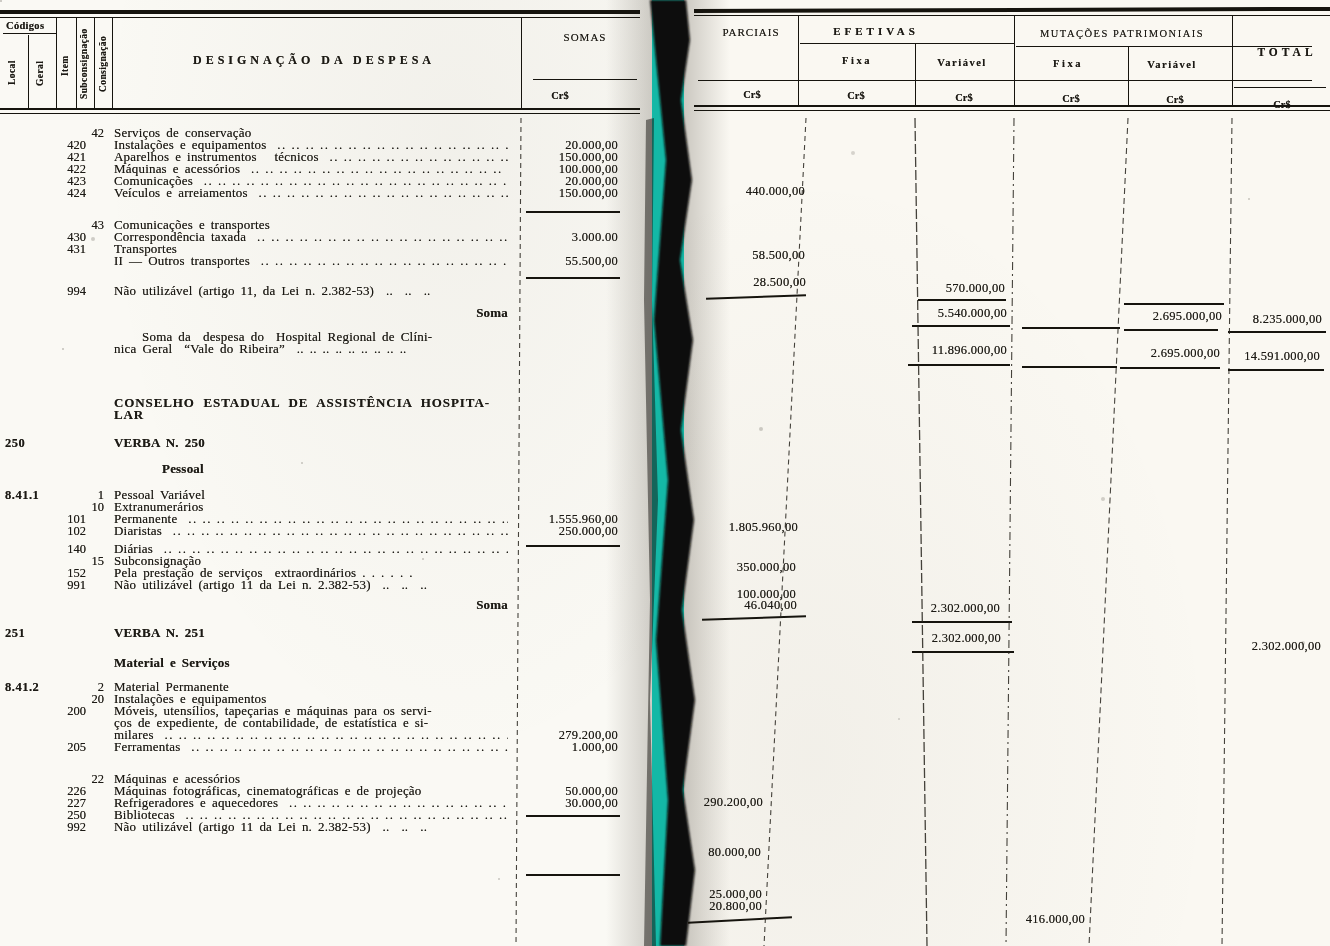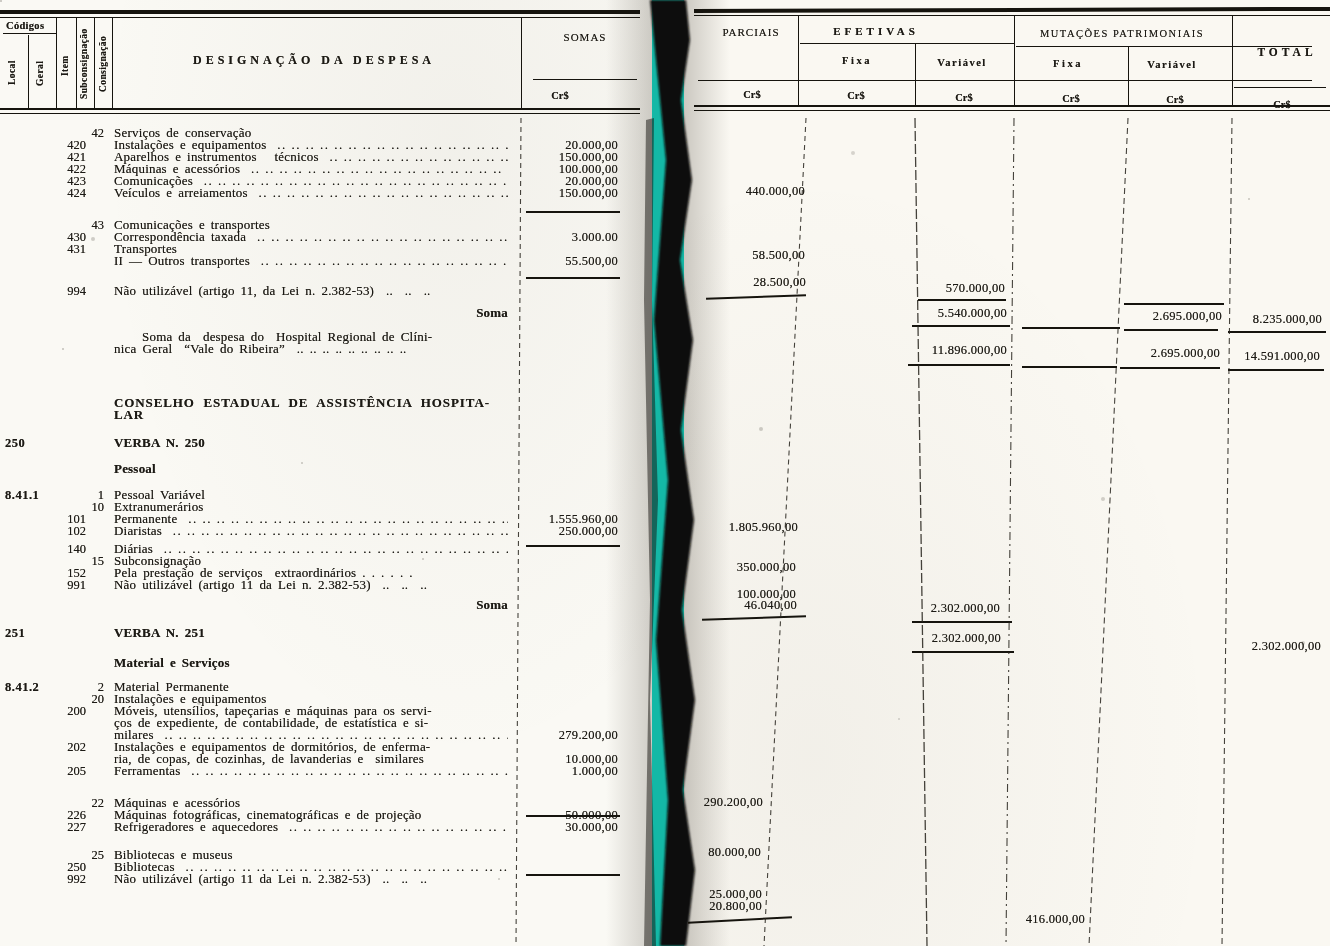--- a/index.html
+++ b/index.html
@@ -226,21 +226,21 @@
           </div>
         </div>
         <div class="lrow  b" style="margin-top: 16px;">
           <div class="lline">
             <span class="code code-local">250</span>
             <span class="lwrap">
               <span class="ltext">VERBA N. 250</span>
             </span>
           </div>
         </div>
-        <div class="lrow  b" style="margin-top: 14px;">
+        <div class="lrow  b" style="margin-top: 14px; padding-left: 48px;">
           <div class="lline">
             <span class="lwrap">
               <span class="ltext">Pessoal</span>
             </span>
           </div>
         </div>
         <div class="lrow " style="margin-top: 14px;">
           <div class="lline">
             <span class="code code-local">8.41.1</span>
             <span class="code code-item">1</span>
@@ -364,34 +364,20 @@
           <div class="lline">
             <span class="lwrap">
               <span class="ltext">milares</span>
               <span class="leader"> .. .. .. .. .. .. .. .. .. .. .. .. .. .. .. .. .. .. .. .. .. .. .. .. .. .. .. .. .. .. .. .. .. .. .. .. .. .. .. ..</span>
             </span>
             <span class="lsoma">279.200,00</span>
           </div>
         </div>
         <div class="lrow ">
           <div class="lline">
-            <span class="code code-sub">202</span>
-            <span class="lwrap">
-              <span class="ltext">Instalações e equipamentos de dormitórios, de enferma-</span>
-            </span>
-          </div>
-          <div class="lline">
-            <span class="lwrap">
-              <span class="ltext">ria, de copas, de cozinhas, de lavanderias e  similares</span>
-            </span>
-            <span class="lsoma">10.000,00</span>
-          </div>
-        </div>
-        <div class="lrow ">
-          <div class="lline">
             <span class="code code-sub">205</span>
             <span class="lwrap">
               <span class="ltext">Ferramentas</span>
               <span class="leader"> .. .. .. .. .. .. .. .. .. .. .. .. .. .. .. .. .. .. .. .. .. .. .. .. .. .. .. .. .. .. .. .. .. .. .. .. .. .. .. ..</span>
             </span>
             <span class="lsoma">1.000,00</span>
           </div>
         </div>
         <div class="lrow " style="margin-top: 20px;">
           <div class="lline">
@@ -411,28 +397,20 @@
           </div>
         </div>
         <div class="lrow ">
           <div class="lline">
             <span class="code code-sub">227</span>
             <span class="lwrap">
               <span class="ltext">Refrigeradores e aquecedores</span>
               <span class="leader"> .. .. .. .. .. .. .. .. .. .. .. .. .. .. .. .. .. .. .. .. .. .. .. .. .. .. .. .. .. .. .. .. .. .. .. .. .. .. .. ..</span>
             </span>
             <span class="lsoma">30.000,00</span>
-          </div>
-        </div>
-        <div class="lrow " style="margin-top: 16px;">
-          <div class="lline">
-            <span class="code code-item">25</span>
-            <span class="lwrap">
-              <span class="ltext">Bibliotecas e museus</span>
-            </span>
           </div>
         </div>
         <div class="lrow ">
           <div class="lline">
             <span class="code code-sub">250</span>
             <span class="lwrap">
               <span class="ltext">Bibliotecas</span>
               <span class="leader"> .. .. .. .. .. .. .. .. .. .. .. .. .. .. .. .. .. .. .. .. .. .. .. .. .. .. .. .. .. .. .. .. .. .. .. .. .. .. .. ..</span>
             </span>
           </div>

